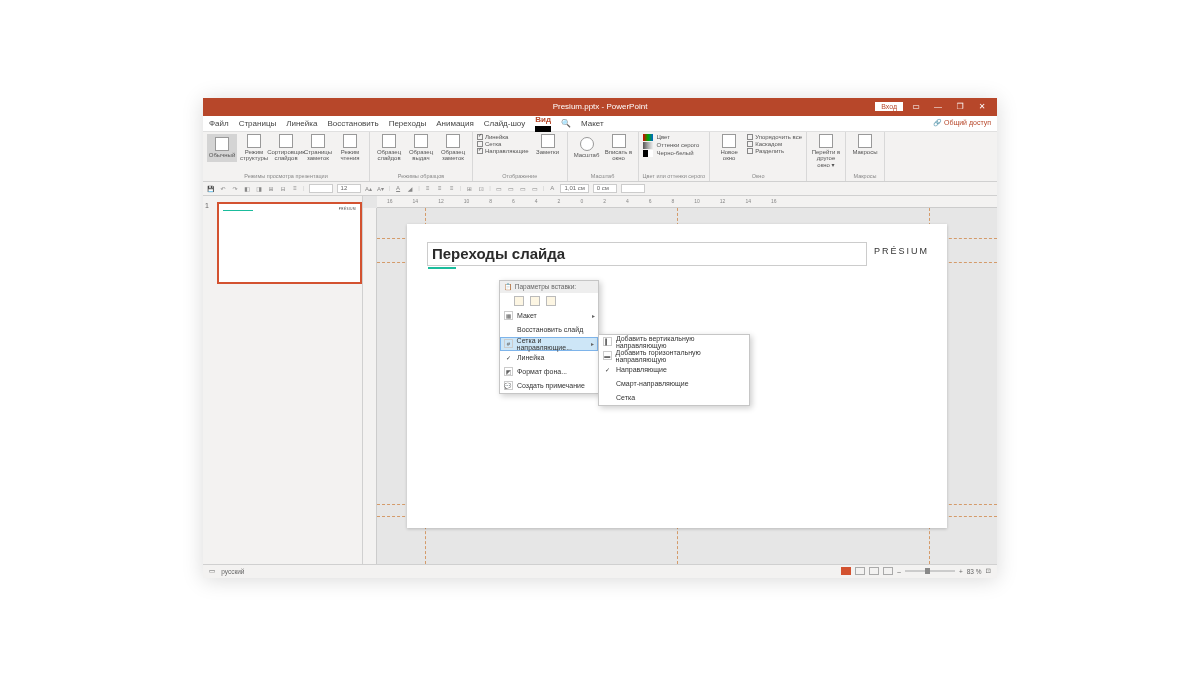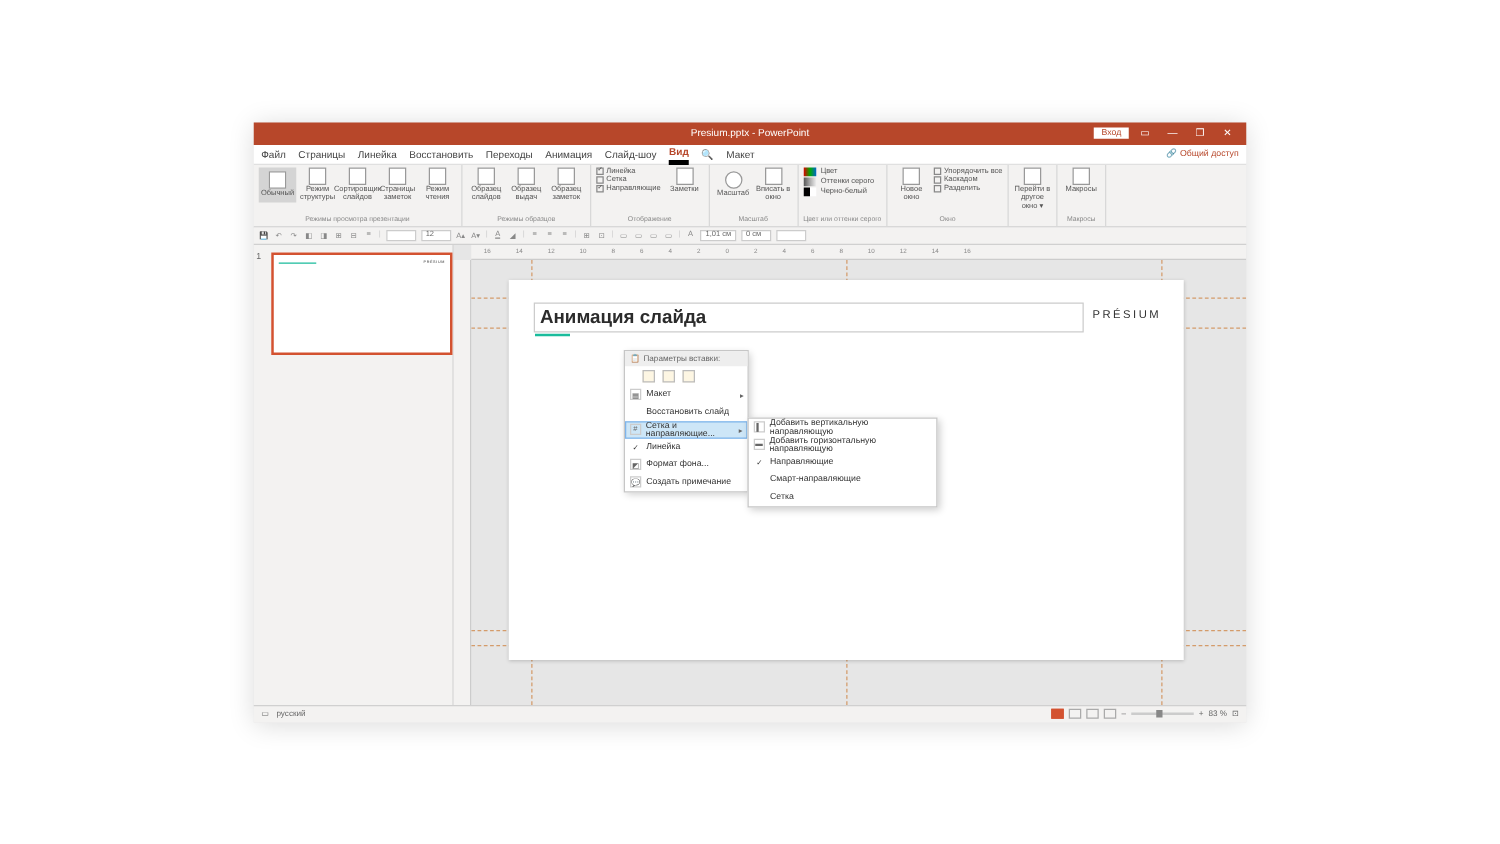--- a/index.html
+++ b/index.html
@@ -5,21 +5,21 @@
 * { margin: 0; padding: 0; box-sizing: border-box; font-family: 'Segoe UI', Tahoma, sans-serif; }
 body { background: #fff; display: flex; align-items: center; justify-content: center; height: 100vh; }
 .app-window { width: 794px; height: 480px; background: #e6e6e6; display: flex; flex-direction: column; box-shadow: 0 2px 20px rgba(0,0,0,0.15); }
 .titlebar { height: 18px; background: #b7472a; display: flex; align-items: center; justify-content: space-between; color: #fff; font-size: 8px; padding: 0 4px; }
 .titlebar-center { position: absolute; left: 50%; transform: translateX(-50%); }
 .titlebar-right { display: flex; align-items: center; gap: 0; }
 .titlebar-btn { width: 22px; height: 18px; display: flex; align-items: center; justify-content: center; font-size: 8px; }
 .login-btn { background: #fff; color: #b7472a; padding: 1px 6px; font-size: 7px; margin-right: 2px; }
 .menubar { height: 16px; background: #fff; display: flex; align-items: center; padding: 0 6px; gap: 10px; font-size: 8px; color: #444; border-bottom: 1px solid #e0e0e0; }
 .menu-item { cursor: pointer; padding: 2px 0; }
-.menu-item.active { color: #b7472a; border-bottom: 4px solid #000000; font-weight: 600; }
+.menu-item.active { color: #b7472a; border-bottom: 8px solid #000000; font-weight: 600; }
 .share-link { margin-left: auto; color: #b7472a; font-size: 7px; }
 .ribbon { height: 50px; background: #f3f2f1; display: flex; border-bottom: 1px solid #d0d0d0; font-size: 6px; color: #555; }
 .ribbon-group { border-right: 1px solid #d8d8d8; padding: 2px 4px; display: flex; flex-direction: column; justify-content: space-between; }
 .ribbon-group-label { text-align: center; font-size: 5.5px; color: #888; margin-top: auto; }
 .ribbon-buttons { display: flex; gap: 2px; }
 .ribbon-btn { display: flex; flex-direction: column; align-items: center; justify-content: center; width: 30px; text-align: center; line-height: 1.1; }
 .ribbon-btn.selected { background: #d4d4d4; }
 .ribbon-icon { width: 14px; height: 14px; border: 1px solid #999; margin-bottom: 1px; background: #fff; }
 .ribbon-checks { display: flex; flex-direction: column; gap: 1px; font-size: 6px; }
 .ribbon-check { display: flex; align-items: center; gap: 2px; }
@@ -308,21 +308,21 @@
         <div class="guide-h" style="top:30px;"></div>
         <div class="guide-h" style="top:54px;"></div>
         <div class="guide-h" style="top:296px;"></div>
         <div class="guide-h" style="top:308px;"></div>
         <div class="guide-v" style="left:48px;"></div>
         <div class="guide-v" style="left:300px;"></div>
         <div class="guide-v" style="left:552px;"></div>
 
         <div class="slide-canvas">
           <div class="slide-title-box">
-            <span class="slide-title">Анимация слайда</span>
+            <span class="slide-title">Переходы слайда</span>
             <div class="slide-title-underline"></div>
           </div>
           <div class="slide-logo">PRÉSIUM</div>
         </div>
 
         <div class="context-menu ctx-main">
           <div class="ctx-header">
             <span style="display:inline-block;width:9px;">📋</span>
             <span>Параметры вставки:</span>
           </div>

